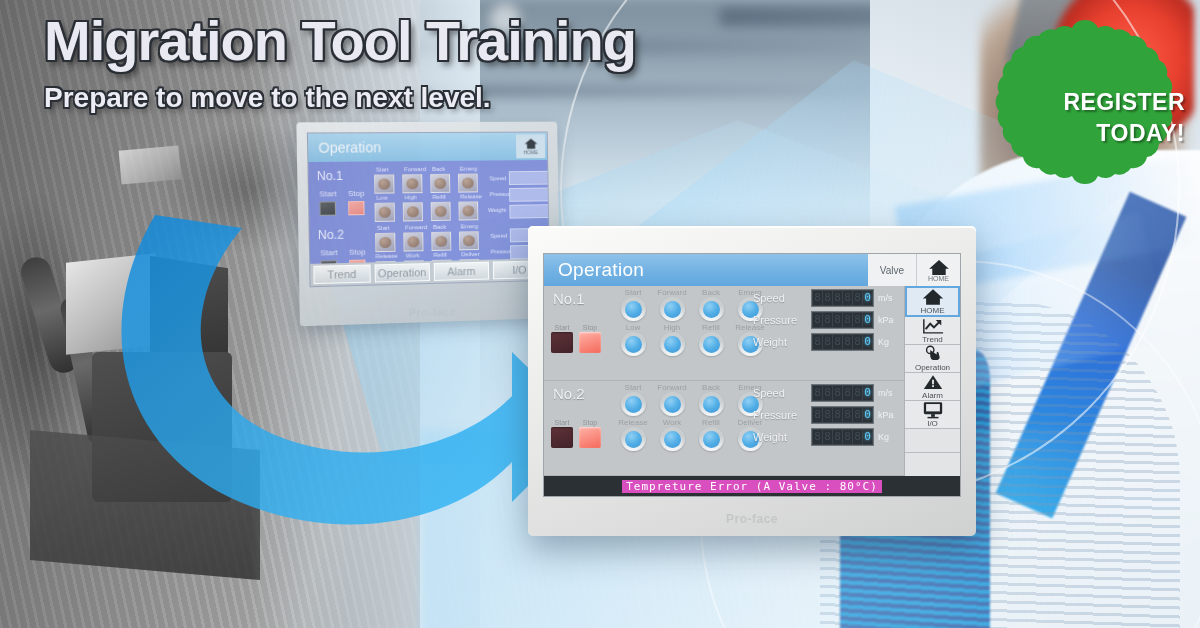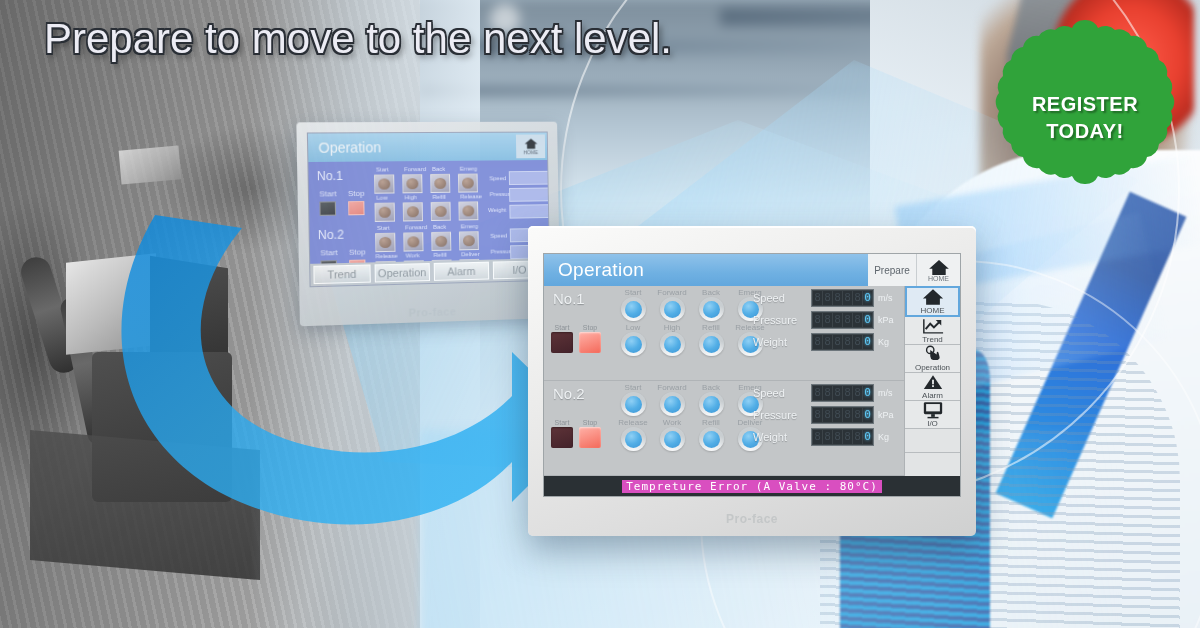--- a/index.html
+++ b/index.html
@@ -151,38 +151,38 @@
   .title-main{
     font-size:56px; font-weight:bold; letter-spacing:-1px; line-height:1.05;
     color:#e9e9f2;
     text-shadow:
       -2px -2px 0 #2a2f36, 2px -2px 0 #2a2f36, -2px 2px 0 #2a2f36, 2px 2px 0 #2a2f36,
       0 -2px 0 #2a2f36, 0 2px 0 #2a2f36, -2px 0 0 #2a2f36, 2px 0 0 #2a2f36,
       4px 5px 7px rgba(0,0,0,.55);
     white-space:nowrap;
   }
   .title-sub{
-    font-size:42px; font-weight:normal; line-height:1.1; margin-top:4px;
+    font-size:28px; font-weight:bold; line-height:1.1; margin-top:12px;
     color:#ececf4;
     text-shadow:
       -1.6px -1.6px 0 #2a2f36, 1.6px -1.6px 0 #2a2f36, -1.6px 1.6px 0 #2a2f36, 1.6px 1.6px 0 #2a2f36,
       0 -1.6px 0 #2a2f36, 0 1.6px 0 #2a2f36, -1.6px 0 0 #2a2f36, 1.6px 0 0 #2a2f36,
       3px 4px 6px rgba(0,0,0,.5);
     white-space:nowrap;
   }
 
   
   .badge{
     position:absolute; left:985px; top:18px; width:200px; height:200px; z-index:60;
   }
   .badge svg{ position:absolute; inset:0; width:100%; height:100%; }
   .badge-text{
     position:absolute; inset:0; display:flex; flex-direction:column;
-    align-items:center; justify-content:center; gap:4px;
-    color:#ffffff; font-weight:bold; font-size:20px; letter-spacing:.5px;
+    align-items:flex-end; justify-content:center; gap:4px;
+    color:#ffffff; font-weight:bold; font-size:23px; letter-spacing:.5px;
     text-shadow:2px 2px 2px rgba(0,0,0,.35);
   }
 
   
   .hmi-old{
     position:absolute; left:300px; top:122px; width:262px; height:200px;
     z-index:20;
     transform:perspective(700px) rotateY(6deg) rotateZ(-1deg);
     opacity:.9;
     filter:blur(.6px);
@@ -399,20 +399,21 @@
           <stop offset="100%" stop-color="#36b8f5" stop-opacity=".85"></stop>
         </linearGradient>
       </defs>
       <path d="M95 105 C 30 215, 60 340, 180 392 C 290 438, 400 408, 452 352
                L 452 392 L 528 316 L 452 242 L 452 286
                C 400 340, 300 360, 215 325 C 128 288, 118 195, 182 118 Z" fill="url(#arrGrad)"></path>
     </svg>
   </div>
 
   <div class="title-block">
+    <div class="title-main">Migration Tool Training</div>
     <div class="title-sub">Prepare to move to the next level.</div>
   </div>
 
   <div class="hmi-old">
     <div class="old-bezel">
       <div class="old-screen">
 
         <div class="old-head">
           <div class="old-head-title">Operation</div>
           <div class="old-home">
@@ -541,21 +542,21 @@
     </div>
   </div>
 
   <div class="hmi-new">
     <div class="new-bezel">
       <div class="new-screen">
 
         <div class="ns-head">
           <div class="ns-title">Operation</div>
           <div class="ns-head-right">
-            <div class="ns-before">Prepare</div>
+            <div class="ns-before">Valve</div>
             <div class="ns-home">
               <svg viewBox="0 0 24 19">
                   <path d="M12 1 L23 11 H19.5 V18 H4.5 V11 H1 Z" fill="#23282c"></path>
                 </svg>
               <span>HOME</span>
             </div>
           </div>
         </div>
 
         <div class="ns-main">

